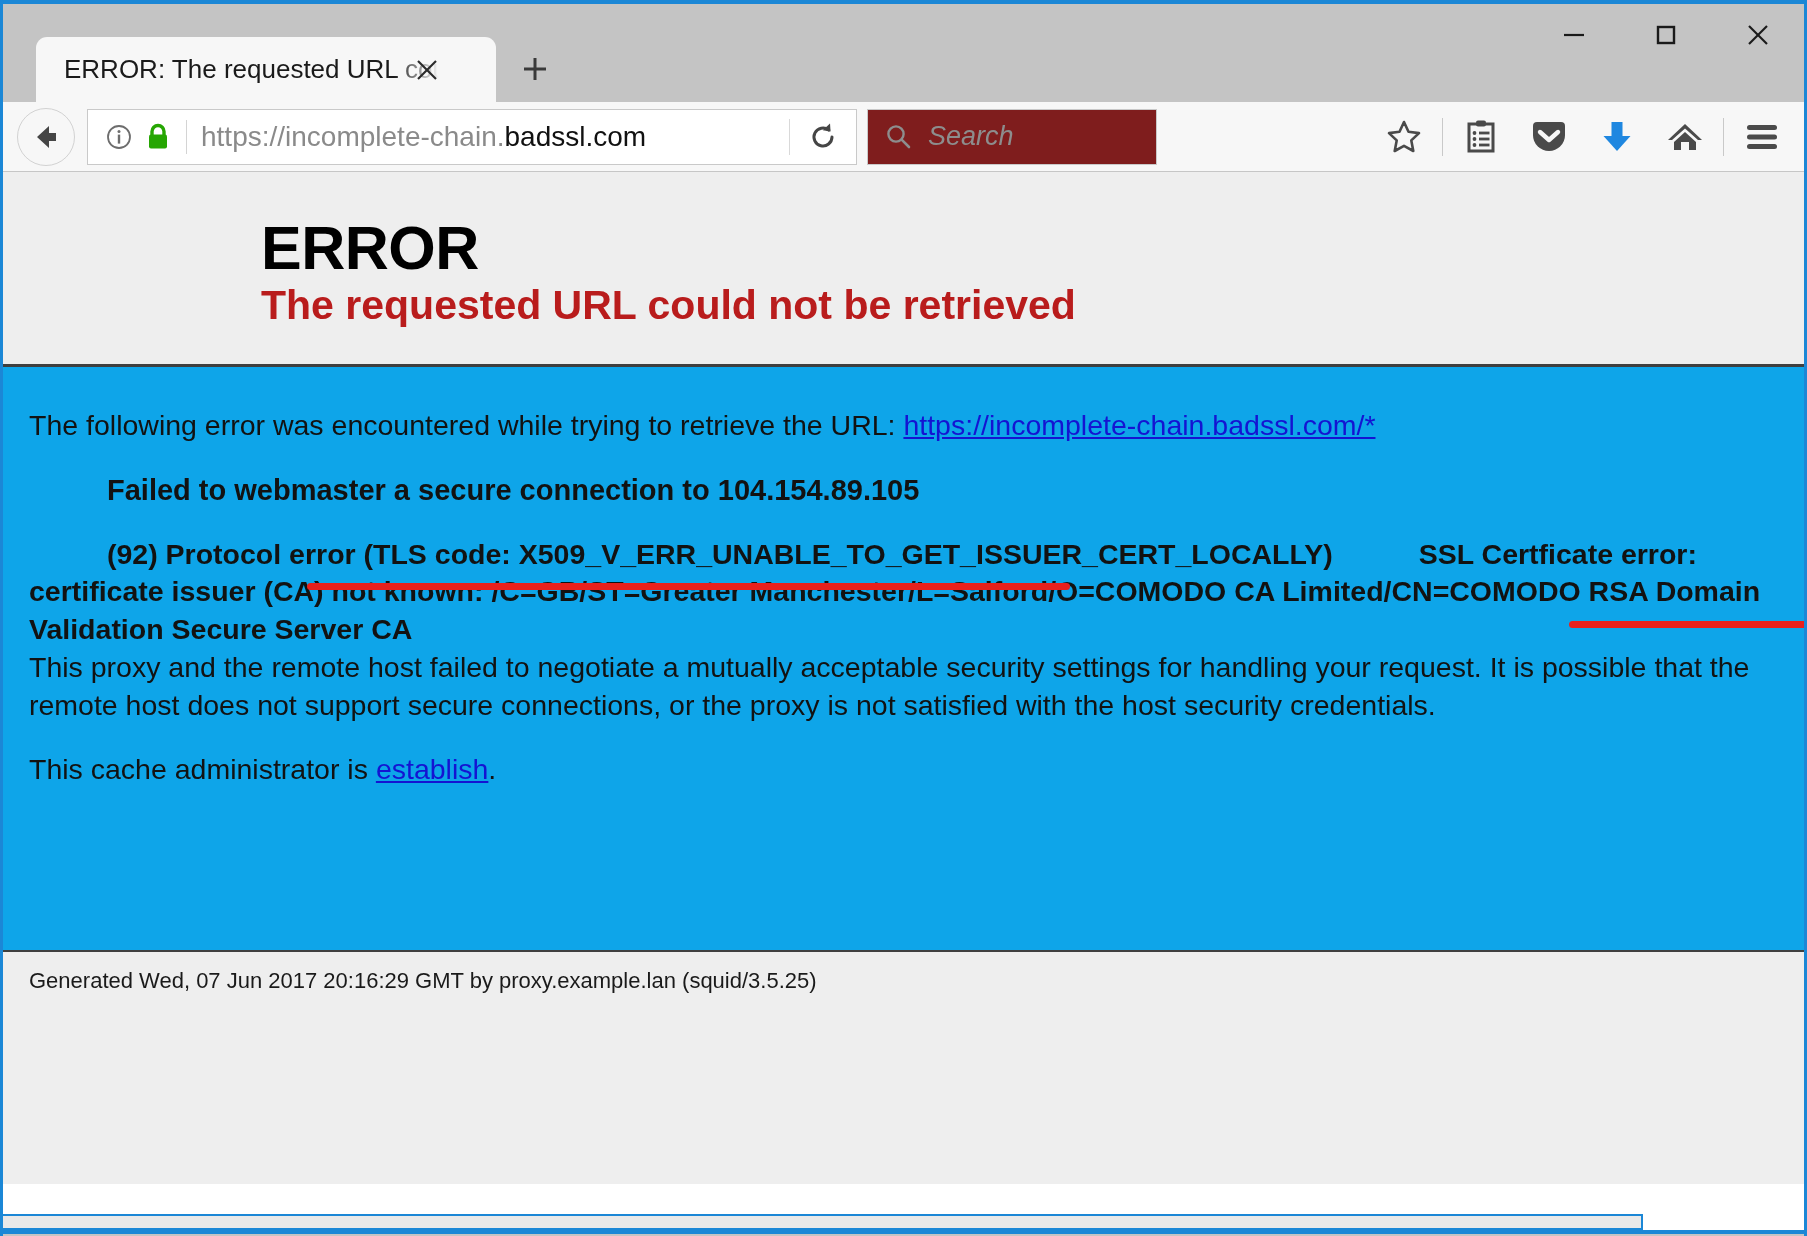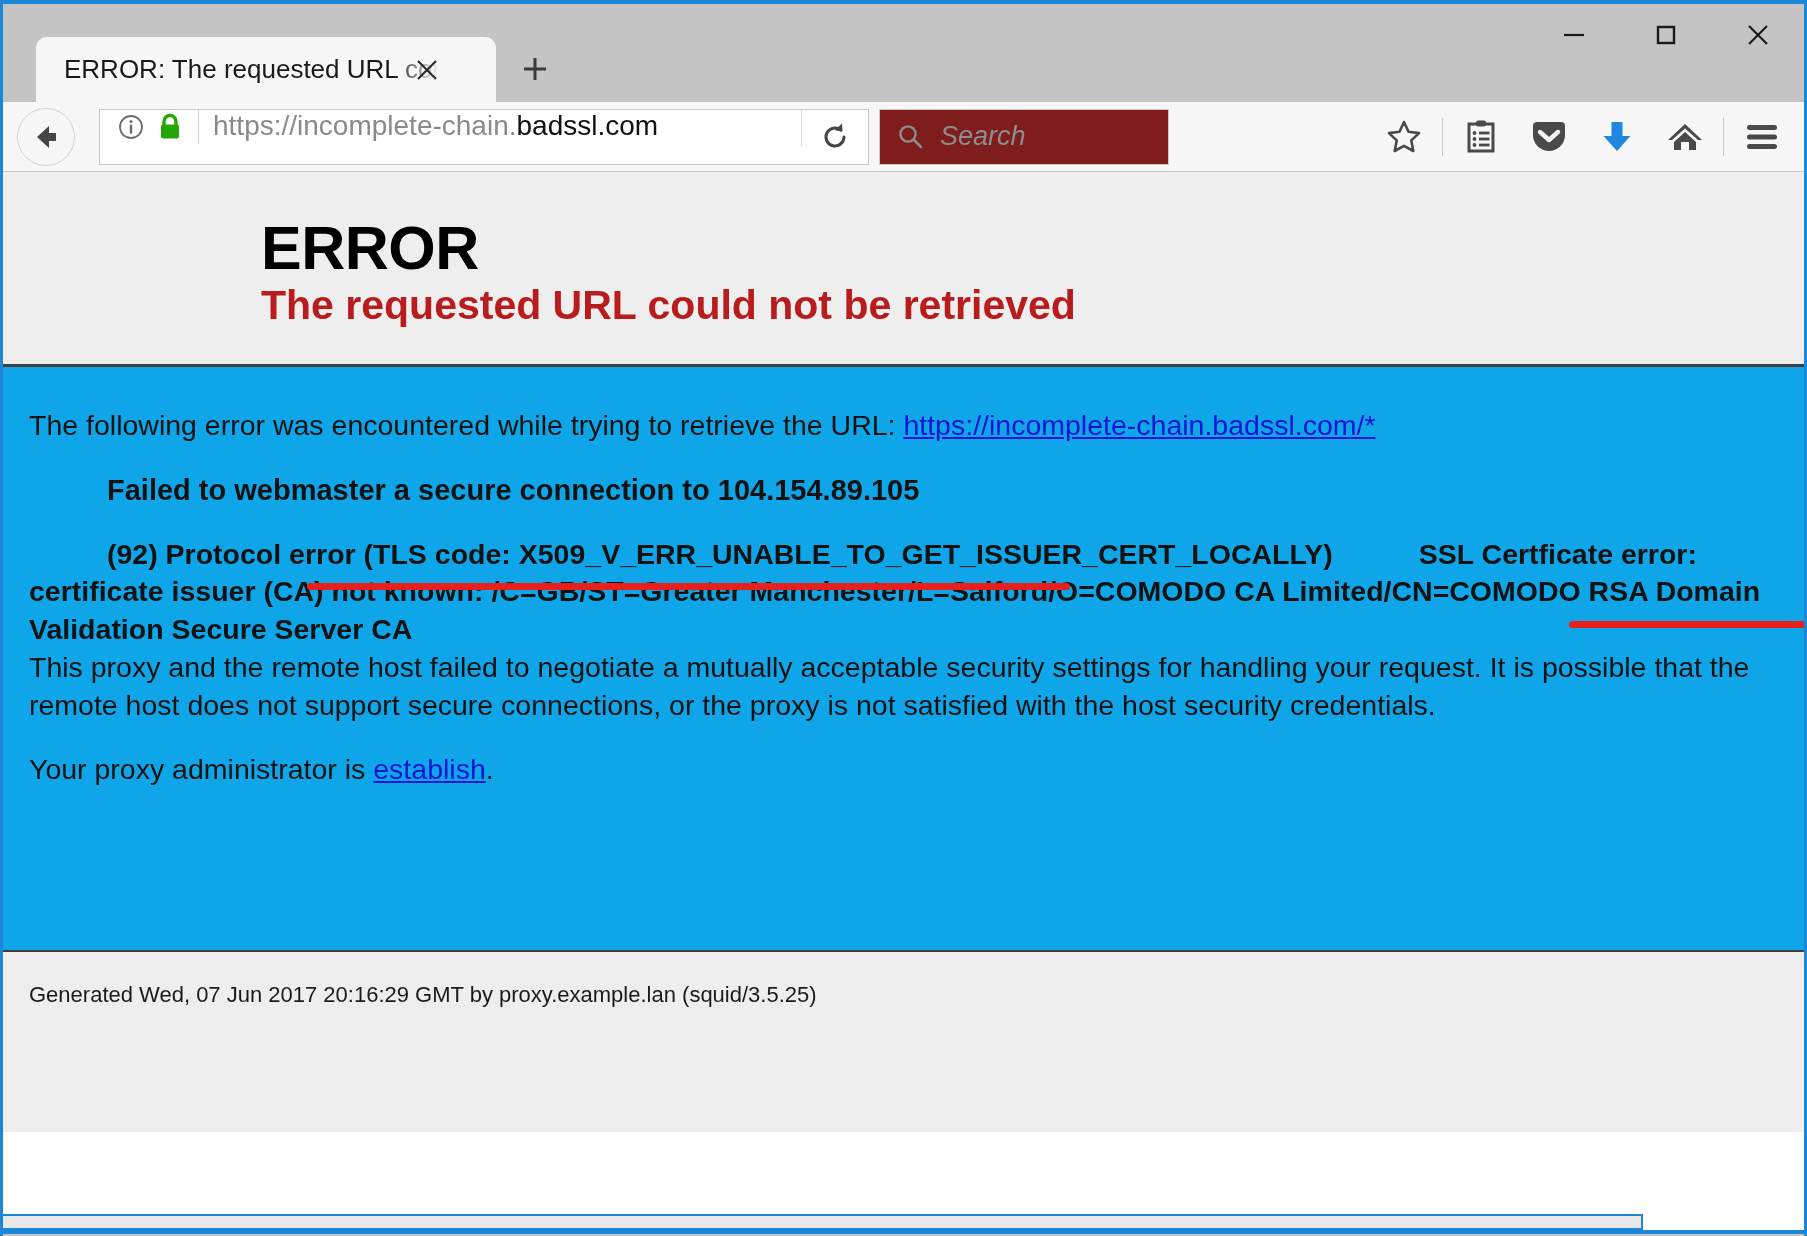--- a/index.html
+++ b/index.html
@@ -102,25 +102,25 @@
     border-radius: 50%;
     border: 1px solid #d2d2d2;
     background: #f7f7f7;
     display: flex; align-items: center; justify-content: center;
     color: #454545;
     flex: 0 0 auto;
   }
   #urlbar {
     flex: 0 0 770px;
     height: 56px;
-    margin-left: 24px;
+    margin-left: 12px;
     background: #ffffff;
     border: 1px solid #c9c9c9;
     display: flex;
-    align-items: flex-start;
+    align-items: center;
     padding: 0 0 0 14px;
   }
   .id-icon { width: 34px; height: 34px; display:flex; align-items:center; justify-content:center; color:#6d6d6d; flex:0 0 auto;}
   .lock-icon { width: 32px; height: 34px; display:flex; align-items:center; justify-content:center; margin-left:6px; flex:0 0 auto;}
   .url-sep { width:1px; height:34px; background:#d4d4d4; margin:0 14px 0 12px; flex:0 0 auto;}
   .url-text {
     flex: 1 1 auto;
     font-size: 28px;
     color: #8a8a8a;
     white-space: nowrap;
@@ -217,22 +217,22 @@
   .redline {
     position: absolute;
     height: 7px;
     background: #e8201c;
     border-radius: 4px;
     z-index: 5;
   }
 
   #page-footer {
     background: #eeeeee;
-    padding: 30px 0 0 26px;
-    height: 180px;
+    padding: 16px 0 0 26px;
+    height: 232px;
   }
   #gen-text {
     font-size: 22px;
     color: #1a1a1a;
   }
 
   #statusstrip {
     position: absolute;
     left: 0; bottom: 0;
     width: 1640px;
@@ -409,21 +409,21 @@
       </p>
 
       <p class="p indent hl-wrap" style="margin-bottom:32px; max-width:1420px;">
         <span>SSL Certficate error: certificate issuer (CA) not known: /C=GB/ST=Greater Manchester/L=Salford/O=COMODO CA Limited/CN=COMODO RSA Domain Validation Secure Server CA</span>
         <span class="redline" style="left:150px; width:594px; top:83px;"></span>
       </p>
 
       <p class="p">This proxy and the remote host failed to negotiate a mutually acceptable security settings for handling your request. It is possible that the remote host does not support secure connections, or the proxy is not satisfied with the host security credentials.</p>
 
       <p class="p">
-        <span>Your proxy administrator is </span><a class="link" href="#">establish</a><span>.</span>
+        <span>This cache administrator is </span><a class="link" href="#">establish</a><span>.</span>
       </p>
 
     </div>
 
     <div id="page-footer">
       <span id="gen-text">Generated Wed, 07 Jun 2017 20:16:29 GMT by proxy.example.lan (squid/3.5.25)</span>
     </div>
 
     <div id="statusstrip"></div>
   </div>

